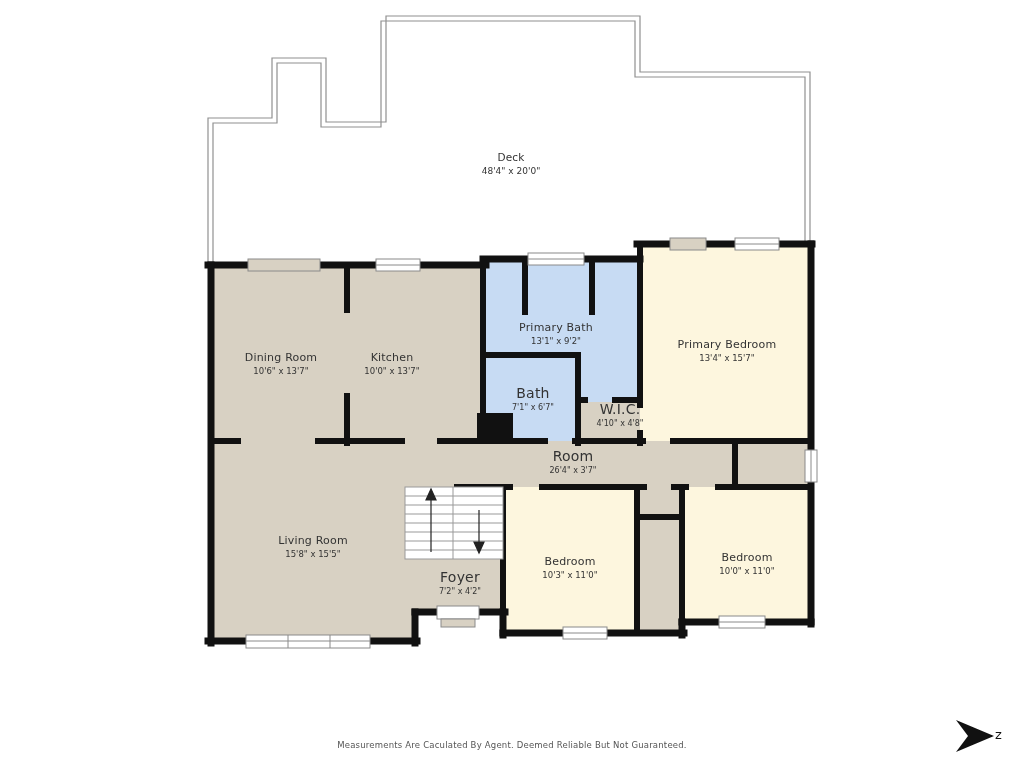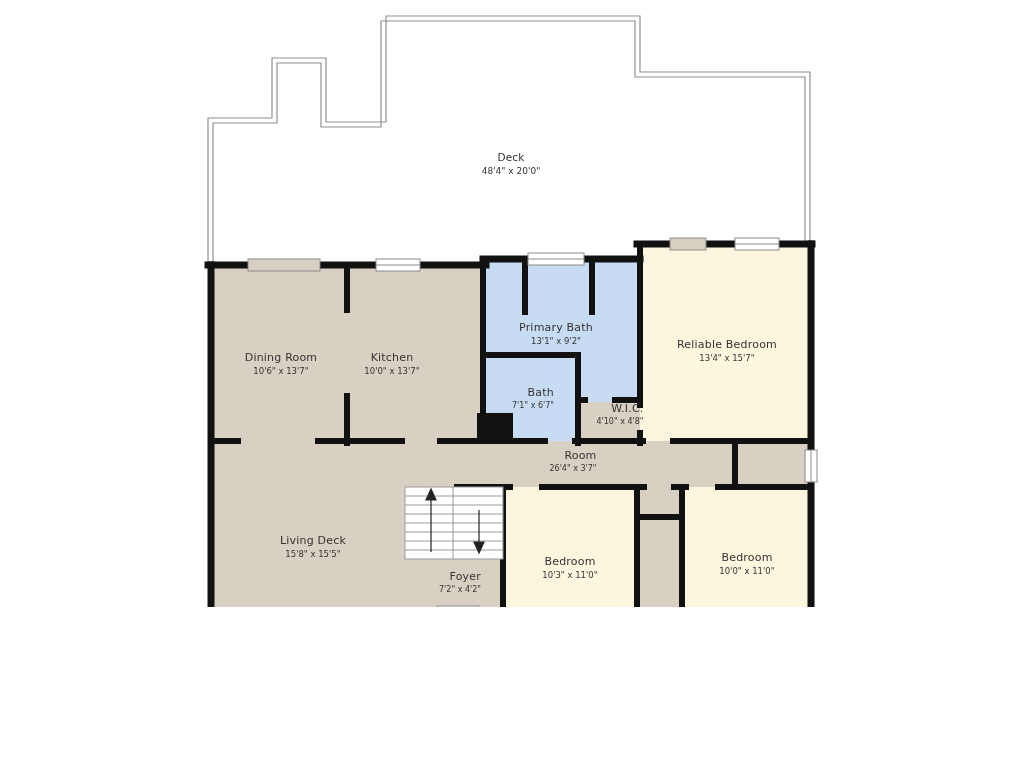--- a/index.html
+++ b/index.html
@@ -1,29 +1,29 @@
 <!DOCTYPE html>
 <html style="--c-beige: #d8d1c3; --c-cream: #fdf6de; --c-blue: #c7dbf3; --c-wall: #111111; --c-line: #909090; --c-text: #333333; --c-muted: #555555;"><head>
 <meta charset="utf-8">
 <style>
   :root{
     --c-beige:#d8d1c3; --c-cream:#fdf6de; --c-blue:#c7dbf3;
     --c-wall:#111111; --c-line:#909090; --c-text:#333333; --c-muted:#555555;
   }
   html,body{margin:0;padding:0;background:#ffffff;}
-  #canvas{position:relative;width:1024px;height:607px;background:#ffffff;overflow:hidden;
+  #canvas{position:relative;width:1024px;height:768px;background:#ffffff;overflow:hidden;
           font-family:"DejaVu Sans",sans-serif;border-radius:30px;}
   #plan-svg{position:absolute;left:0;top:0;}
   .lbl{position:absolute;transform:translate(-50%,-50%);text-align:center;
        color:var(--c-text);white-space:nowrap;line-height:1.3;}
   .lname{font-size:11px;letter-spacing:.2px;}
   .ldims{font-size:8.5px;margin-top:1px;}
   .lbl-lg .lname{font-size:10.5px;}
   .lbl-lg .ldims{font-size:9px;}
-  .lbl-sm .lname{font-size:11px;text-align:right;}
+  .lbl-sm .lname{font-size:14px;}
   .lbl-sm .ldims{font-size:8px;}
   #disclaimer{position:absolute;left:0;right:0;top:740px;text-align:center;
               font-size:8.5px;color:var(--c-muted);letter-spacing:.2px;}
   #compass-label{position:absolute;left:995px;top:727px;font-size:13px;color:#111;
                  font-family:"DejaVu Sans",sans-serif;}
 </style>
 </head>
 <body>
 
 <div id="canvas">
@@ -186,47 +186,48 @@
   </div>
   <div class="lbl" style="left:392px;top:364px">
     <div class="lname">Kitchen</div>
     <div class="ldims">10'0" x 13'7"</div>
   </div>
   <div class="lbl" style="left:556px;top:334px">
     <div class="lname">Primary Bath</div>
     <div class="ldims">13'1" x 9'2"</div>
   </div>
   <div class="lbl" style="left:727px;top:351px">
-    <div class="lname">Reliable Bedroom</div>
+    <div class="lname">Primary Bedroom</div>
     <div class="ldims">13'4" x 15'7"</div>
   </div>
   <div class="lbl lbl-sm" style="left:533px;top:399px">
     <div class="lname">Bath</div>
     <div class="ldims">7'1" x 6'7"</div>
   </div>
   <div class="lbl lbl-sm" style="left:620px;top:415px">
     <div class="lname">W.I.C.</div>
     <div class="ldims">4'10" x 4'8"</div>
   </div>
   <div class="lbl lbl-sm" style="left:573px;top:462px">
     <div class="lname">Room</div>
     <div class="ldims">26'4" x 3'7"</div>
   </div>
   <div class="lbl" style="left:313px;top:547px">
-    <div class="lname">Living Deck</div>
+    <div class="lname">Living Room</div>
     <div class="ldims">15'8" x 15'5"</div>
   </div>
   <div class="lbl lbl-sm" style="left:460px;top:583px">
     <div class="lname">Foyer</div>
     <div class="ldims">7'2" x 4'2"</div>
   </div>
   <div class="lbl" style="left:570px;top:568px">
     <div class="lname">Bedroom</div>
     <div class="ldims">10'3" x 11'0"</div>
   </div>
   <div class="lbl" style="left:747px;top:564px">
     <div class="lname">Bedroom</div>
     <div class="ldims">10'0" x 11'0"</div>
   </div>
 
   <span id="compass-label">z</span>
 
+  <div id="disclaimer">Measurements Are Caculated By Agent. Deemed Reliable But Not Guaranteed.</div>
 </div>
 
 </body></html>

